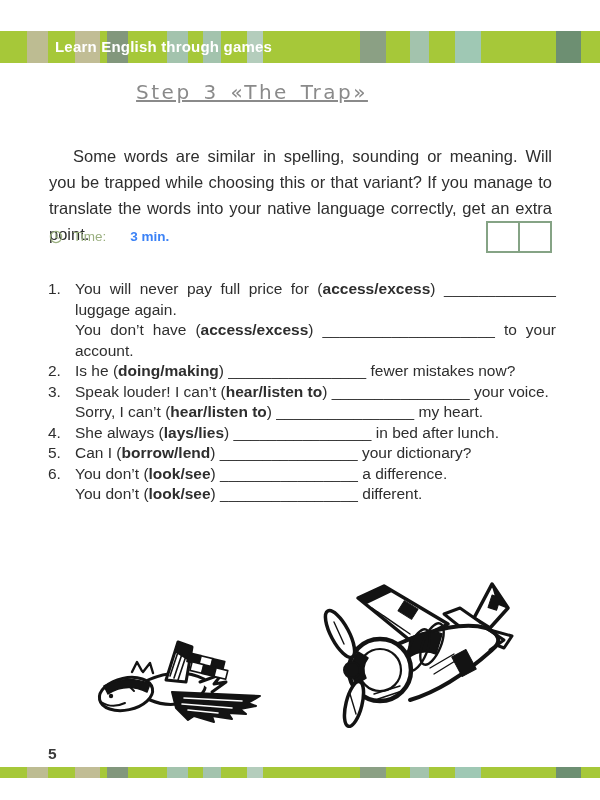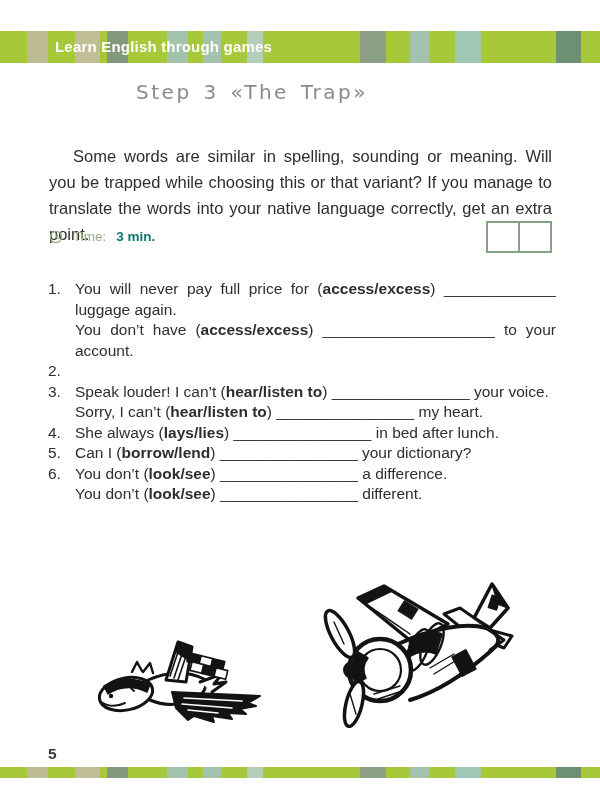--- a/index.html
+++ b/index.html
@@ -15,29 +15,29 @@
           #a6c839 263px 360px,#8ba084 360px 386px,#a6c839 386px 410px,#a3c3ad 410px 429px,
           #a6c839 429px 455px,#9fc8b4 455px 481px,#a6c839 481px 556px,#6d8f72 556px 581px,
           #a6c839 581px 600px);}
   .band.top{top:31px;height:32px;}
   .band.bottom{top:767px;height:11px;}
   .band-label{position:absolute;left:55px;top:0;line-height:32px;color:#ffffff;
               font-weight:bold;font-size:15px;letter-spacing:.2px;}
 
   .page-title{position:absolute;left:0;top:80px;width:504px;text-align:center;
               color:#8a8a8a;font-size:20px;letter-spacing:2.5px;word-spacing:3px;
-              font-family:"DejaVu Sans",sans-serif;}
+              font-family:"DejaVu Sans",sans-serif;text-decoration:underline;}
 
   .intro{position:absolute;left:49px;top:126px;width:503px;
          font-size:16.5px;line-height:26px;text-align:justify;text-indent:24px;}
 
   .time-row{position:absolute;left:49px;top:229px;font-size:13.5px;
             display:flex;align-items:center;gap:10px;}
   .time-label{color:#9aaf7f;}
-  .time-value{color:#0f766e;font-weight:600;margin-left:0;}
+  .time-value{color:#3b82f6;font-weight:600;margin-left:14px;}
   .clock{display:inline-block;vertical-align:middle;}
 
   .score-boxes{position:absolute;left:486px;top:221px;display:flex;}
   .score-box{width:30px;height:28px;border:2px solid #85a385;background:#fff;}
   .score-box + .score-box{margin-left:-2px;}
 
   .exercise{position:absolute;left:48px;top:279px;width:508px;
             font-size:15.5px;line-height:20.5px;}
   .ex-item{display:flex;margin:0;padding:0;}
   .ex-item .num{flex:0 0 27px;}
@@ -81,20 +81,21 @@
     <div class="ex-item">
       <span class="num">1.</span>
       <div class="sentences">
         <p class="sentence"><span>You will never pay full price for (</span><span class="bold">access/excess</span><span>) _____________ luggage again.</span></p>
         <p class="sentence"><span>You don’t have (</span><span class="bold">access/excess</span><span>) ____________________ to your account.</span></p>
       </div>
     </div>
     <div class="ex-item">
       <span class="num">2.</span>
       <div class="sentences">
+        <p class="sentence"><span>Is he (</span><span class="bold">doing/making</span><span>) ________________ fewer mistakes now?</span></p>
       </div>
     </div>
     <div class="ex-item">
       <span class="num">3.</span>
       <div class="sentences">
         <p class="sentence"><span>Speak louder! I can’t (</span><span class="bold">hear/listen to</span><span>) ________________ your voice.</span></p>
         <p class="sentence"><span>Sorry, I can’t (</span><span class="bold">hear/listen to</span><span>) ________________ my heart.</span></p>
       </div>
     </div>
     <div class="ex-item">

